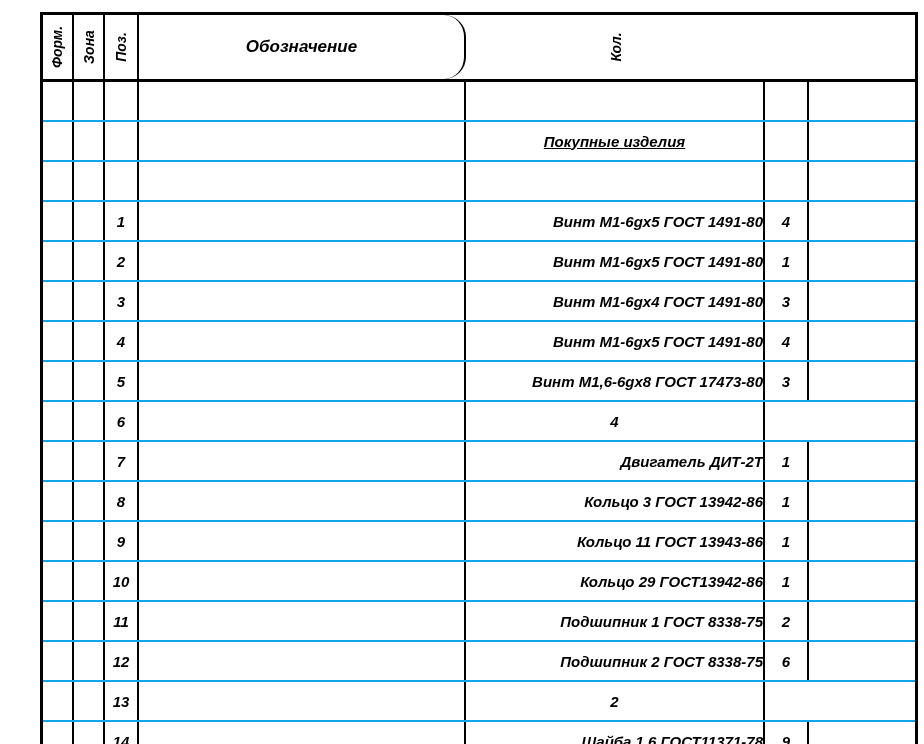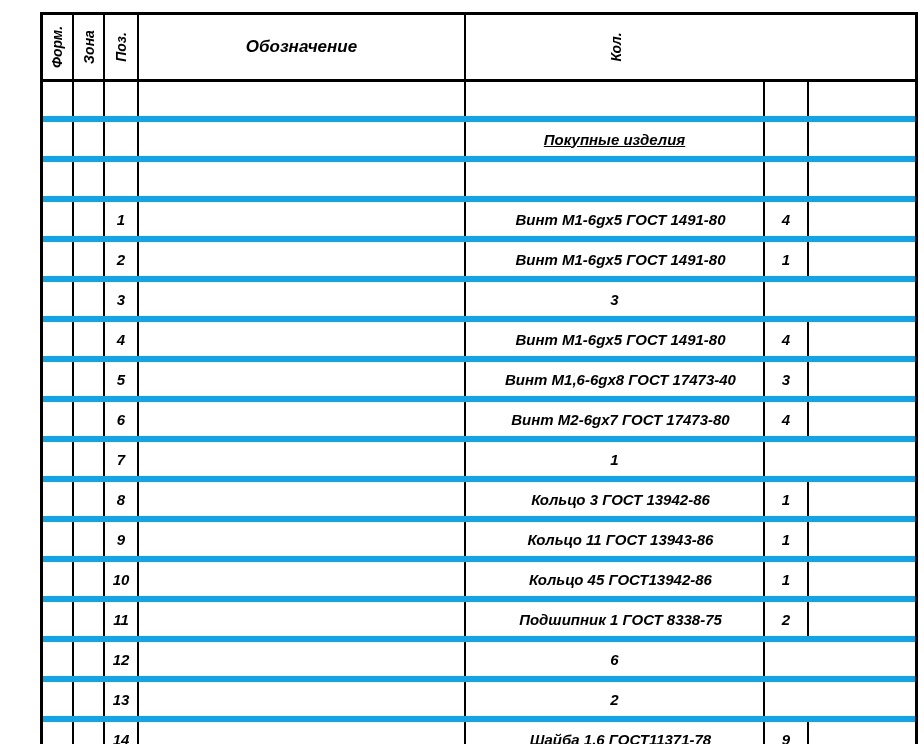--- a/index.html
+++ b/index.html
@@ -22,50 +22,51 @@
   .header-row, .row {
     display: grid;
     grid-template-columns: 31px 31px 34px 327px 299px 44px 1fr;
   }
   .header-row {
     height: 67px;
     border-bottom: 3px solid #000;
   }
   .row {
     height: 40px;
-    border-bottom: 6px solid #0ea5e9;
+    border-bottom: 2px solid #0ea5e9;
   }
   .cell {
     border-right: 2px solid #000;
     display: flex;
     align-items: center;
     justify-content: center;
     overflow: hidden;
     white-space: nowrap;
   }
   .cell:last-child { border-right: none; }
   .hcell {
     font-style: italic;
     font-weight: 700;
     font-size: 17px;
+    border-radius: 22px;
   }
   .vtext {
     transform: rotate(-90deg);
     font-style: italic;
     font-weight: 700;
     font-size: 14px;
     white-space: nowrap;
   }
   .col-pos, .col-qty {
     font-style: italic;
     font-weight: 600;
     font-size: 15px;
   }
   .col-name {
-    justify-content: center;
+    justify-content: flex-end;
     padding-left: 12px;
     font-style: italic;
     font-weight: 600;
     font-size: 15px;
   }
   .col-name.center {
     justify-content: center;
     padding-left: 0;
   }
   .underline { text-decoration: underline; }
@@ -170,20 +171,23 @@
           </div>
           <div class="cell col-note"></div>
         </div>
         <div class="row">
           <div class="cell col-form"></div>
           <div class="cell col-zone"></div>
           <div class="cell col-pos">
             <span>3</span>
           </div>
           <div class="cell col-designation"></div>
+          <div class="cell col-name">
+            <span>Винт М1-6gх4 ГОСТ 1491-80</span>
+          </div>
           <div class="cell col-qty">
             <span>3</span>
           </div>
           <div class="cell col-note"></div>
         </div>
         <div class="row">
           <div class="cell col-form"></div>
           <div class="cell col-zone"></div>
           <div class="cell col-pos">
             <span>4</span>
@@ -198,49 +202,49 @@
           <div class="cell col-note"></div>
         </div>
         <div class="row">
           <div class="cell col-form"></div>
           <div class="cell col-zone"></div>
           <div class="cell col-pos">
             <span>5</span>
           </div>
           <div class="cell col-designation"></div>
           <div class="cell col-name">
-            <span>Винт М1,6-6gх8 ГОСТ 17473-40</span>
+            <span>Винт М1,6-6gх8 ГОСТ 17473-80</span>
           </div>
           <div class="cell col-qty">
             <span>3</span>
           </div>
           <div class="cell col-note"></div>
         </div>
         <div class="row">
           <div class="cell col-form"></div>
           <div class="cell col-zone"></div>
           <div class="cell col-pos">
             <span>6</span>
           </div>
           <div class="cell col-designation"></div>
-          <div class="cell col-name">
-            <span>Винт М2-6gх7 ГОСТ 17473-80</span>
-          </div>
           <div class="cell col-qty">
             <span>4</span>
           </div>
           <div class="cell col-note"></div>
         </div>
         <div class="row">
           <div class="cell col-form"></div>
           <div class="cell col-zone"></div>
           <div class="cell col-pos">
             <span>7</span>
           </div>
           <div class="cell col-designation"></div>
+          <div class="cell col-name">
+            <span>Двигатель ДИТ-2Т</span>
+          </div>
           <div class="cell col-qty">
             <span>1</span>
           </div>
           <div class="cell col-note"></div>
         </div>
         <div class="row">
           <div class="cell col-form"></div>
           <div class="cell col-zone"></div>
           <div class="cell col-pos">
             <span>8</span>
@@ -270,21 +274,21 @@
           <div class="cell col-note"></div>
         </div>
         <div class="row">
           <div class="cell col-form"></div>
           <div class="cell col-zone"></div>
           <div class="cell col-pos">
             <span>10</span>
           </div>
           <div class="cell col-designation"></div>
           <div class="cell col-name">
-            <span>Кольцо 45 ГОСТ13942-86</span>
+            <span>Кольцо 29 ГОСТ13942-86</span>
           </div>
           <div class="cell col-qty">
             <span>1</span>
           </div>
           <div class="cell col-note"></div>
         </div>
         <div class="row">
           <div class="cell col-form"></div>
           <div class="cell col-zone"></div>
           <div class="cell col-pos">
@@ -299,20 +303,23 @@
           </div>
           <div class="cell col-note"></div>
         </div>
         <div class="row">
           <div class="cell col-form"></div>
           <div class="cell col-zone"></div>
           <div class="cell col-pos">
             <span>12</span>
           </div>
           <div class="cell col-designation"></div>
+          <div class="cell col-name">
+            <span>Подшипник 2 ГОСТ 8338-75</span>
+          </div>
           <div class="cell col-qty">
             <span>6</span>
           </div>
           <div class="cell col-note"></div>
         </div>
         <div class="row">
           <div class="cell col-form"></div>
           <div class="cell col-zone"></div>
           <div class="cell col-pos">
             <span>13</span>

